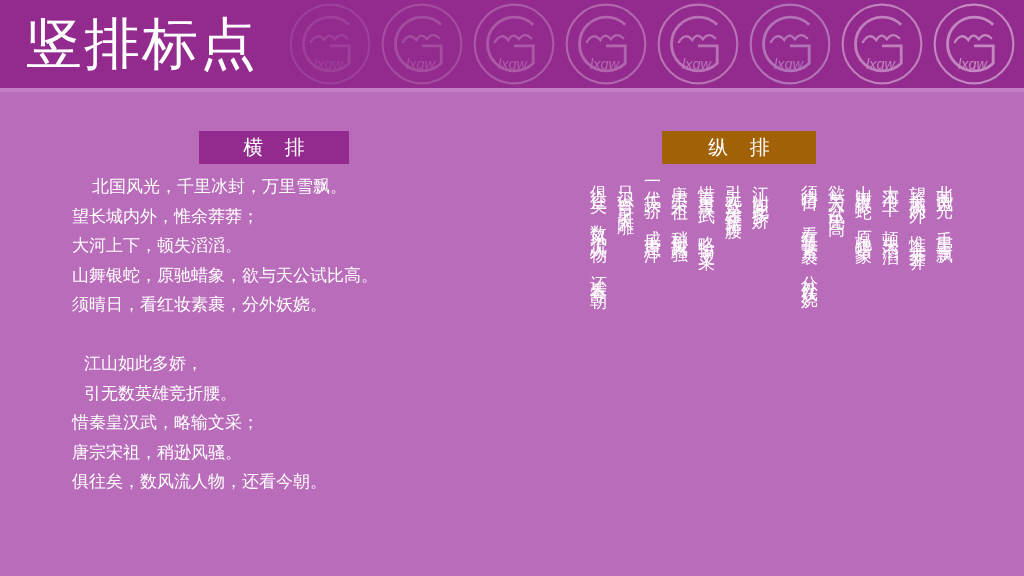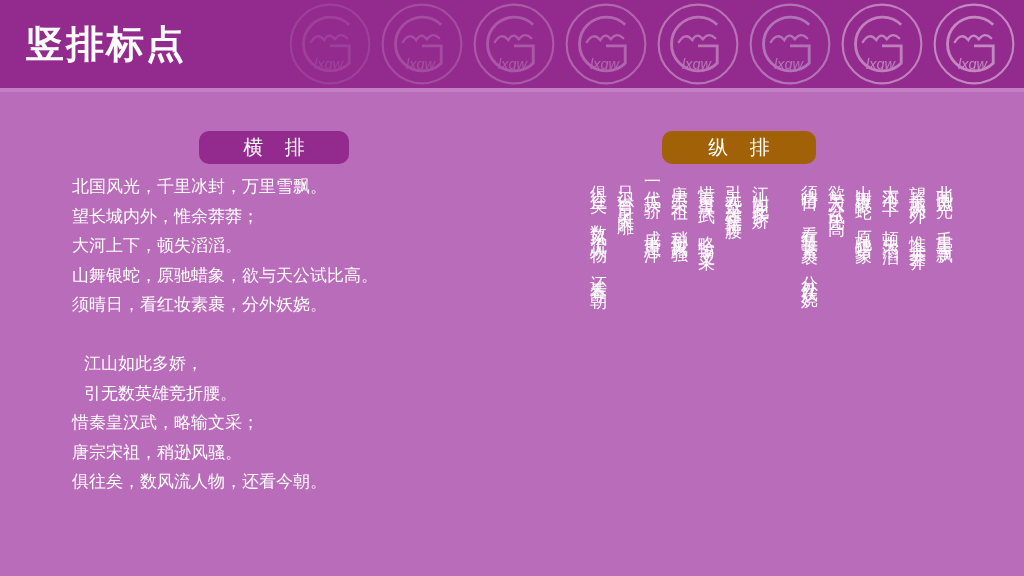--- a/index.html
+++ b/index.html
@@ -57,23 +57,23 @@
     display: block;
     width: 96px;
     height: 96px;
   }
 
   #page-title {
     position: absolute;
     left: 26px;
     top: 6px;
     margin: 0;
-    font-size: 38px;
+    font-size: 56px;
     line-height: 76px;
-    font-weight: 700;
+    font-weight: 400;
     color: #ffffff;
     letter-spacing: 2px;
     white-space: nowrap;
     z-index: 3;
   }
 
   #header-underline {
     position: absolute;
     left: 0;
     top: 88px;
@@ -88,21 +88,20 @@
     background: #932a8e;
     color: #ffffff;
     font-size: 20px;
     line-height: 30px;
     text-align: center;
     letter-spacing: 8px;
     text-indent: 8px;
     height: 30px;
     padding: 1px 0 2px 0;
     box-sizing: content-box;
-    border-radius: 10px;
   }
   #chip-horizontal {
     left: 199px;
     top: 131px;
     width: 150px;
   }
   #chip-vertical {
     left: 662px;
     top: 131px;
     width: 154px;
@@ -238,21 +237,21 @@
       </div>
     </div>
 
     <h1 id="page-title" style="color: rgb(255, 255, 255);">竖排标点</h1>
   </div>
   <div id="header-underline" style="background: rgb(196, 126, 195);"></div>
 
   <div class="section-chip" id="chip-horizontal" style="background: rgb(147, 42, 142); color: rgb(255, 255, 255);">横 排</div>
 
   <div id="horizontal-panel">
-    <div class="h-line" style="color: rgb(255, 255, 255);">北国风光，千里冰封，万里雪飘。</div>
+    <div class="h-line" style="color: rgb(255, 255, 255); margin-left: 20px;">北国风光，千里冰封，万里雪飘。</div>
     <div class="h-line" style="color: rgb(255, 255, 255);">望长城内外，惟余莽莽；</div>
     <div class="h-line" style="color: rgb(255, 255, 255);">大河上下，顿失滔滔。</div>
     <div class="h-line" style="color: #ffffff;">山舞银蛇，原驰蜡象，欲与天公试比高。</div>
     <div class="h-line" style="color: rgb(255, 255, 255);">须晴日，看红妆素裹，分外妖娆。</div>
     <div class="h-line blank" style="color: rgb(255, 255, 255);"></div>
     <div class="h-line indented" style="color: rgb(255, 255, 255);">江山如此多娇，</div>
     <div class="h-line indented" style="color: rgb(255, 255, 255);">引无数英雄竞折腰。</div>
     <div class="h-line" style="color: rgb(255, 255, 255);">惜秦皇汉武，略输文采；</div>
     <div class="h-line" style="color: rgb(255, 255, 255);">唐宗宋祖，稍逊风骚。</div>
     <div class="h-line" style="color: rgb(255, 255, 255);">俱往矣，数风流人物，还看今朝。</div>

